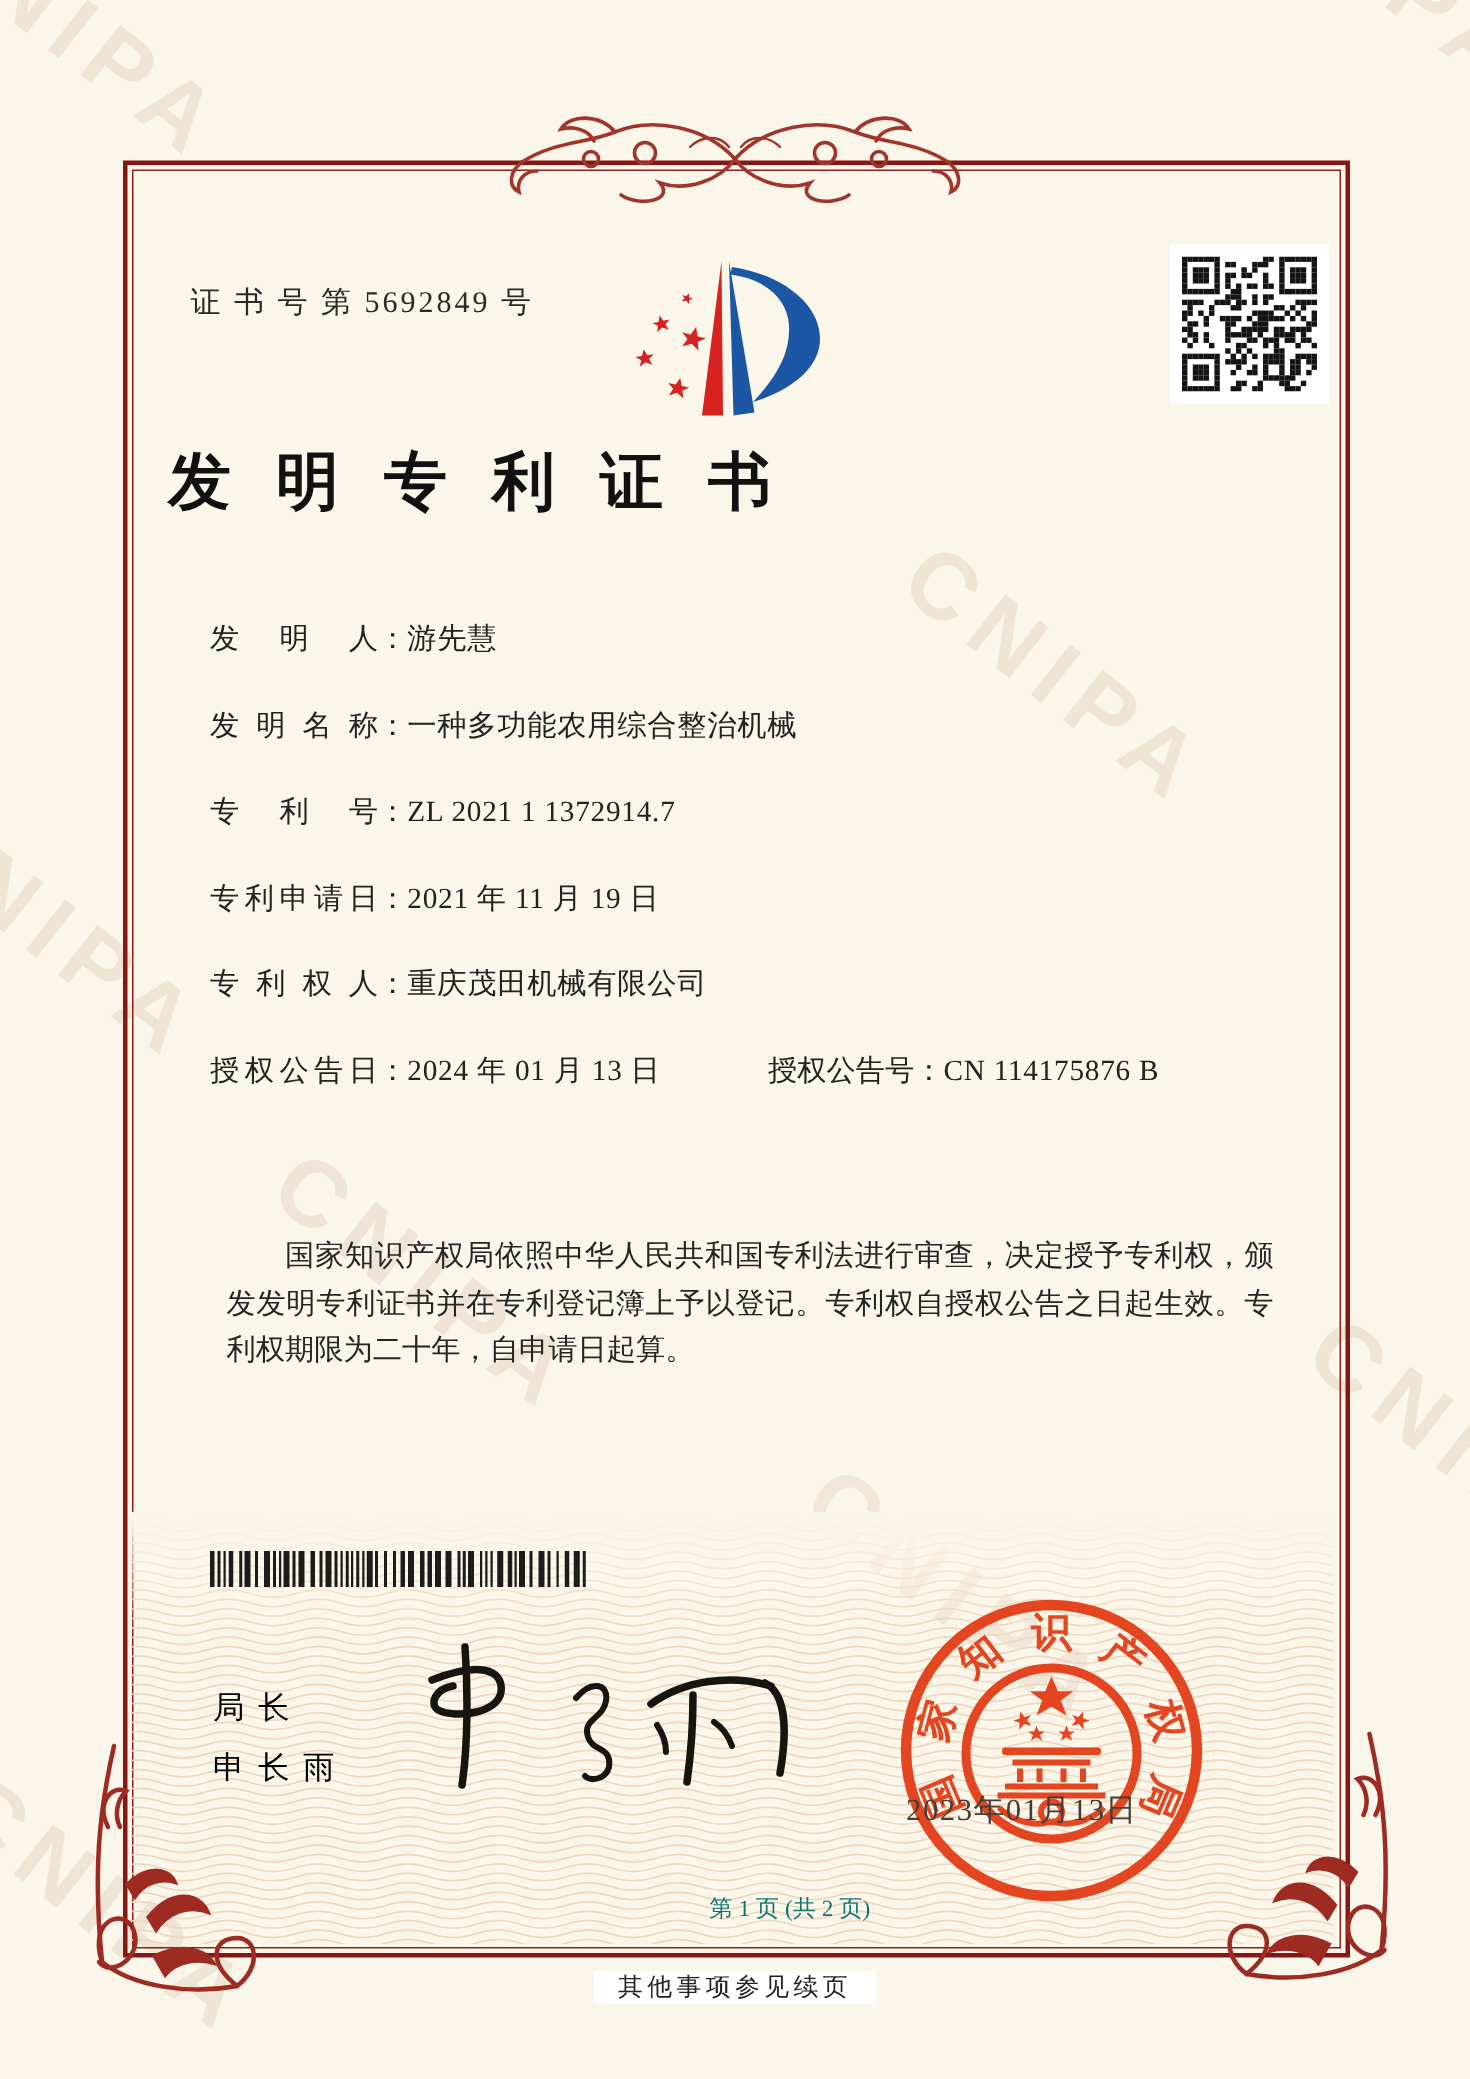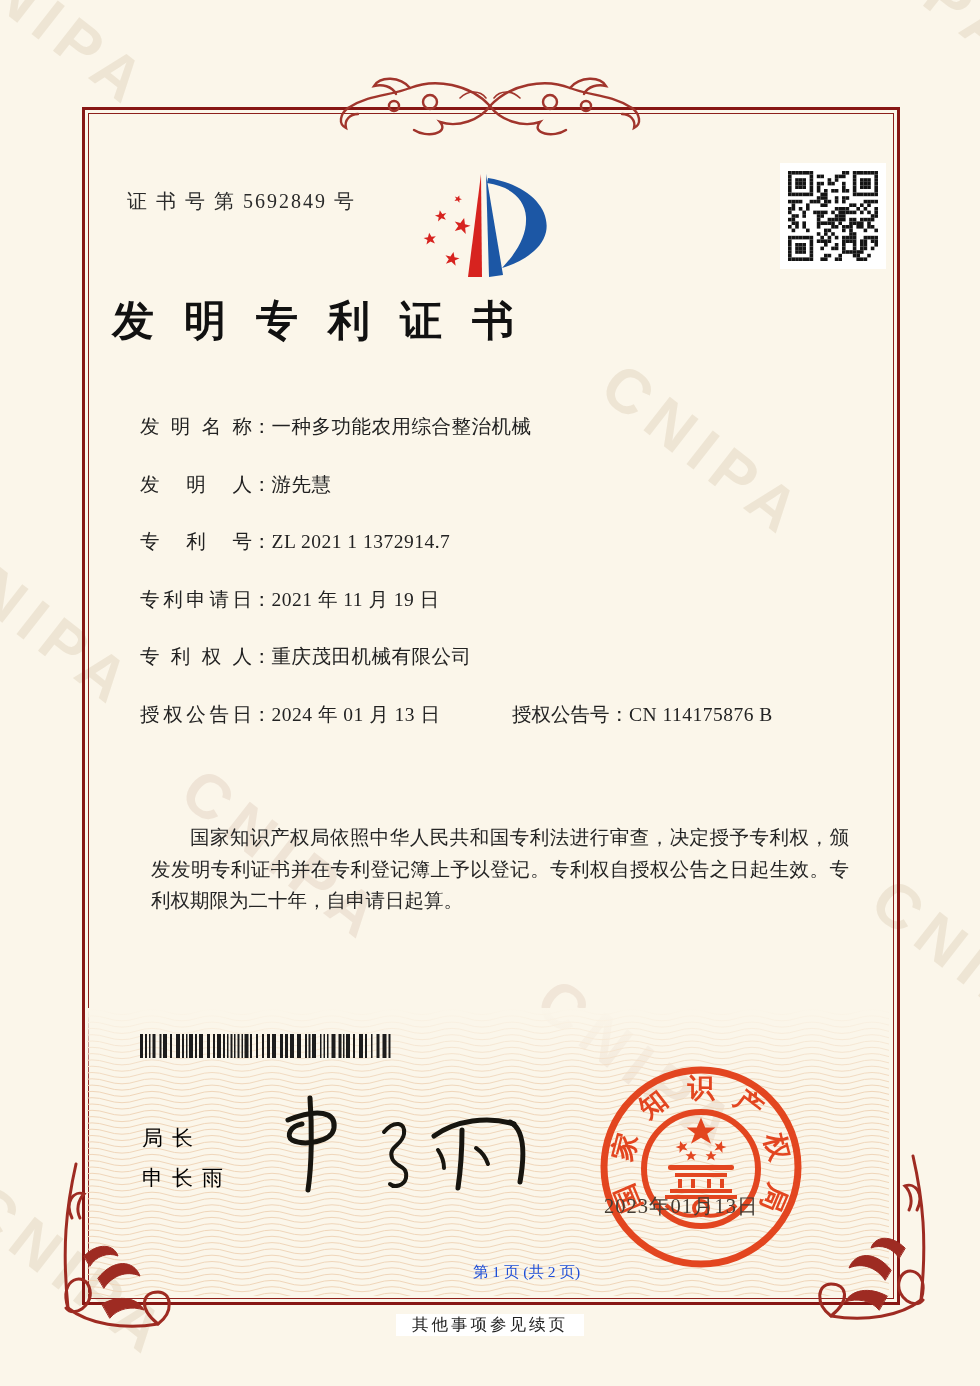--- a/index.html
+++ b/index.html
@@ -59,21 +59,21 @@
   .signer{position:absolute;left:142px;top:1118px;
     font-family:Liberation Serif, serif;font-size:21px;
     letter-spacing:9px;color:#000000;line-height:40px}
   .signature{position:absolute;left:266px;top:1086px}
   .seal{position:absolute;left:596px;top:1062px;width:210px;height:210px;opacity:.95}
   .seal-char{position:absolute;font-weight:700;font-size:27px;color:#e23d16;
     font-family:"Liberation Serif","DejaVu Serif",serif}
   .seal-date{position:absolute;left:604px;top:1192px;width:220px;font-size:20.5px;
     letter-spacing:1px;color:#433d35}
   .page-info{position:absolute;left:82px;top:1262px;width:889px;text-align:center;
-    font-size:15.5px;color:#1d4ed8}
+    font-size:15.5px;color:#0f766e}
   .footer-note{position:absolute;left:50%;top:1314px;transform:translateX(-50%);
     background:#fff;padding:0 16px;font-size:16.5px;letter-spacing:3px;color:#222;white-space:nowrap}
   
   .orn-top{position:absolute;left:330px;top:64px}
   .orn-bl{position:absolute;left:28px;top:1158px}
   .orn-br{position:absolute;left:806px;top:1150px;transform:scaleX(-1)}
   .hidden-defs{position:absolute;width:0;height:0}
 </style>
 </head>
 <body>
@@ -515,24 +515,24 @@
       <rect x="14.4" y="86.4" width="3.6" height="3.6" fill="#141414"></rect>
       <rect x="18" y="86.4" width="3.6" height="3.6" fill="#141414"></rect>
       <rect x="21.6" y="86.4" width="3.6" height="3.6" fill="#141414"></rect>
     </svg>
 </div>
 
 <div class="title">发明专利证书</div>
 
 <div class="fields">
   <div class="field-row">
-    <span class="flabel">发明名称</span><span class="colon">：</span><span class="fvalue">一种多功能农用综合整治机械</span>
+    <span class="flabel">发明人</span><span class="colon">：</span><span class="fvalue">游先慧</span>
   </div>
   <div class="field-row">
-    <span class="flabel">发明人</span><span class="colon">：</span><span class="fvalue">游先慧</span>
+    <span class="flabel">发明名称</span><span class="colon">：</span><span class="fvalue">一种多功能农用综合整治机械</span>
   </div>
   <div class="field-row">
     <span class="flabel">专利号</span><span class="colon">：</span><span class="fvalue">ZL 2021 1 1372914.7</span>
   </div>
   <div class="field-row">
     <span class="flabel">专利申请日</span><span class="colon">：</span><span class="fvalue">2021 年 11 月 19 日</span>
   </div>
   <div class="field-row">
     <span class="flabel">专利权人</span><span class="colon">：</span><span class="fvalue">重庆茂田机械有限公司</span>
   </div>

